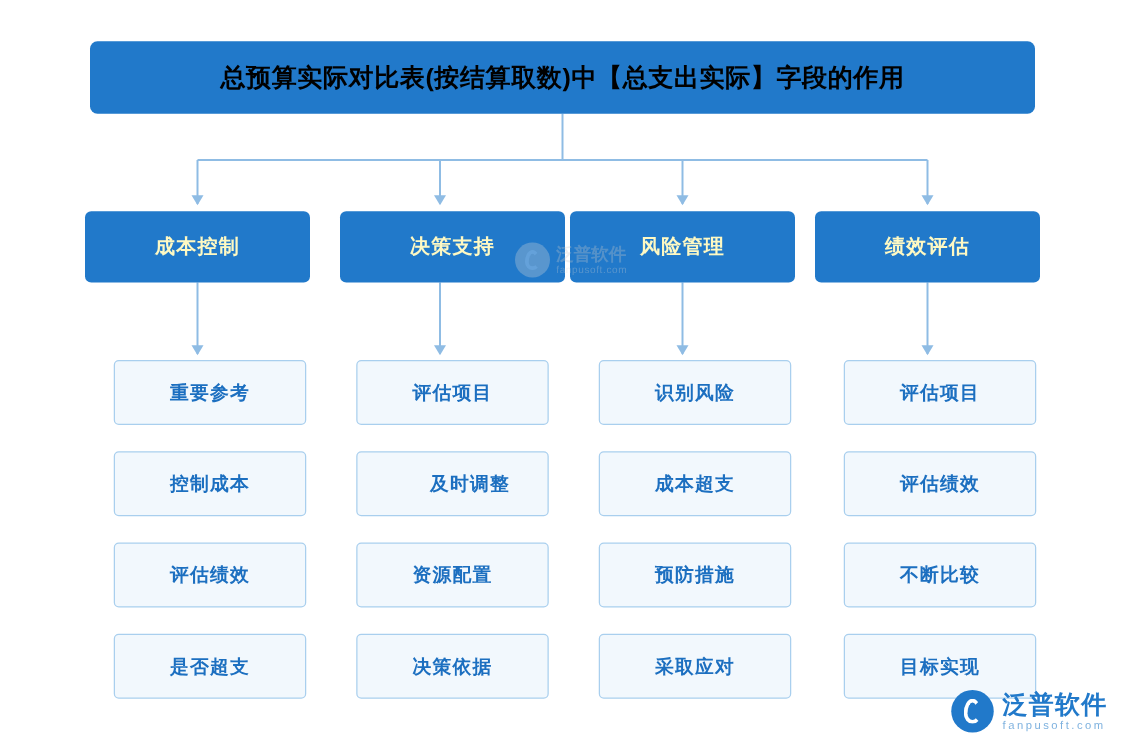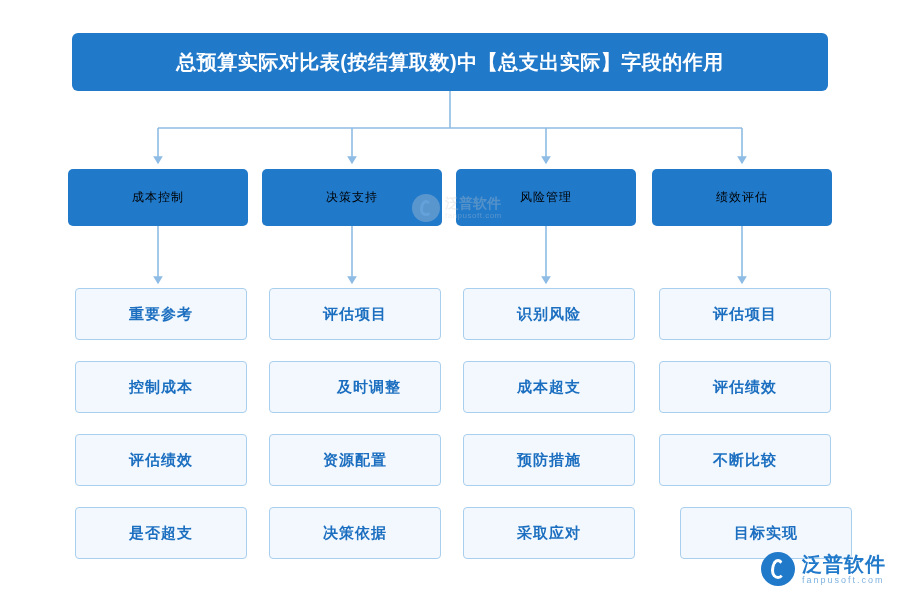--- a/index.html
+++ b/index.html
@@ -28,59 +28,60 @@
     width: 756px;
     height: 58px;
     background: #2179ca;
     border-radius: 6px;
     display: flex;
     align-items: center;
     justify-content: center;
     box-sizing: border-box;
   }
   .title-text {
-    color: #ffffff;
+    color: #000000;
     font-size: 20px;
     font-weight: bold;
     letter-spacing: 0.5px;
     white-space: nowrap;
   }
 
   
   .cat-box {
     position: absolute;
     top: 169px;
     width: 180px;
     height: 57px;
     background: #2179ca;
     border-radius: 5px;
     display: flex;
     align-items: center;
     justify-content: center;
     box-sizing: border-box;
   }
   .cat-text {
-    color: #000000;
-    font-size: 12px;
-    font-weight: normal;
+    color: #fef9c3;
+    font-size: 16px;
+    font-weight: bold;
     letter-spacing: 1px;
   }
 
   
   .leaf-box {
     position: absolute;
-    width: 172px;
+    width: 154px;
     height: 52px;
     background: #f2f8fd;
     border: 1px solid #a9cfee;
     border-radius: 4px;
     display: flex;
     align-items: center;
     justify-content: center;
     box-sizing: border-box;
+    margin-left: 16px;
   }
   .leaf-text {
     color: #1c6fc0;
     font-size: 15px;
     font-weight: bold;
     letter-spacing: 1px;
   }
 
   
   #connectors {
@@ -218,21 +219,21 @@
   <div class="leaf-box" style="left:75px; top:361px;">
     <span class="leaf-text">控制成本</span>
   </div>
   <div class="leaf-box" style="left:75px; top:434px;">
     <span class="leaf-text">评估绩效</span>
   </div>
   <div class="leaf-box" style="left:75px; top:507px;">
     <span class="leaf-text">是否超支</span>
   </div>
 
-  <div class="cat-box" style="left:262px;">
+  <div class="cat-box" style="left:272px;">
     <span class="cat-text">决策支持</span>
   </div>
   <div class="leaf-box" style="left:269px; top:288px;">
     <span class="leaf-text">评估项目</span>
   </div>
   <div class="leaf-box" style="left:269px; top:361px;padding-left:28px;">
     <span class="leaf-text">及时调整</span>
   </div>
   <div class="leaf-box" style="left:269px; top:434px;">
     <span class="leaf-text">资源配置</span>
@@ -262,21 +263,21 @@
   </div>
   <div class="leaf-box" style="left:659px; top:288px;">
     <span class="leaf-text">评估项目</span>
   </div>
   <div class="leaf-box" style="left:659px; top:361px;">
     <span class="leaf-text">评估绩效</span>
   </div>
   <div class="leaf-box" style="left:659px; top:434px;">
     <span class="leaf-text">不断比较</span>
   </div>
-  <div class="leaf-box" style="left:680px; top:507px;">
+  <div class="leaf-box" style="left:659px; top:507px;">
     <span class="leaf-text">目标实现</span>
   </div>
 
   <div class="wm-center">
     <div class="wm-mark"></div>
     <div>
       <div class="wm-txt">泛普软件</div>
       <div class="wm-sub">fanpusoft.com</div>
     </div>
   </div>

